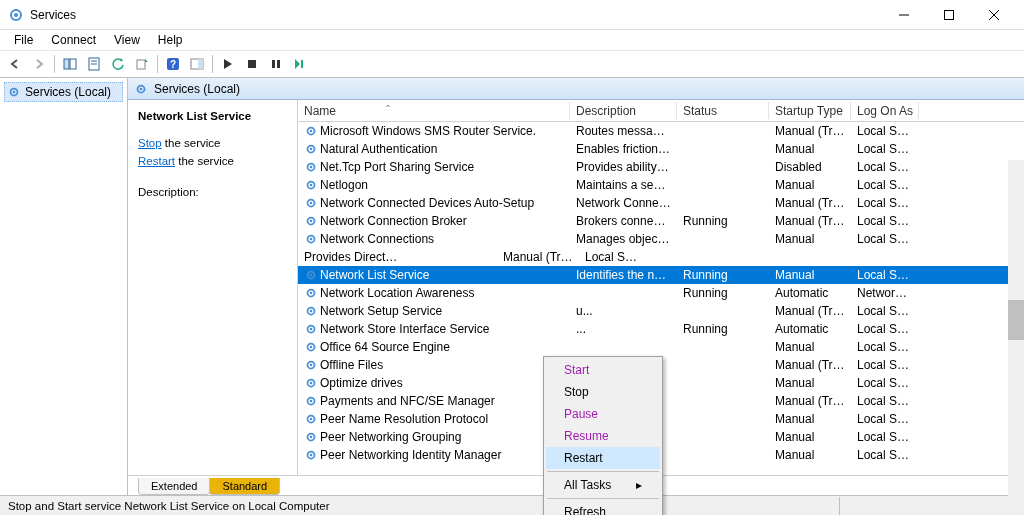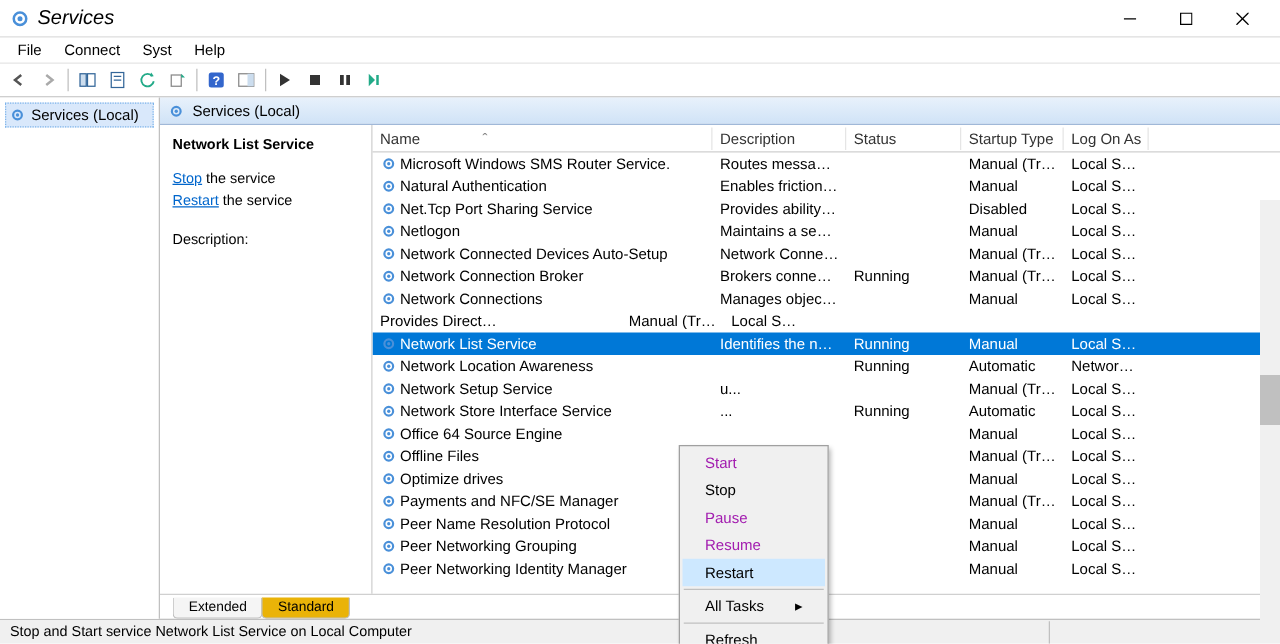--- a/index.html
+++ b/index.html
@@ -1,19 +1,19 @@
 <!DOCTYPE html>
 <html><head>
 <meta charset="utf-8">
 <style>
 * { box-sizing: border-box; margin: 0; padding: 0; }
 body { font-family: "Segoe UI", Tahoma, sans-serif; font-size: 12px; color: #000; background: #fff; width: 1024px; height: 515px; overflow: hidden; display: flex; flex-direction: column; }
 .titlebar { height: 30px; display: flex; align-items: center; padding: 0 8px; border-bottom: 1px solid #ddd; }
 .titlebar .app-icon { width: 16px; height: 16px; margin-right: 6px; display: inline-flex; align-items: center; justify-content: center; }
-.titlebar .title { flex: 1; font-size: 16px; font-style: italic; }
+.titlebar .title { flex: 1; font-size: 12px; }
 .titlebar .winbtn { width: 45px; height: 28px; display: flex; align-items: center; justify-content: center; cursor: pointer; }
 .menubar { height: 20px; display: flex; align-items: center; padding: 0 6px; gap: 2px; }
 .menubar .menuitem { padding: 2px 8px; cursor: pointer; }
 .toolbar { height: 28px; display: flex; align-items: center; padding: 2px 4px; border-top: 1px solid #e5e5e5; border-bottom: 1px solid #c0c0c0; gap: 2px; }
 .toolbar .tbtn { width: 22px; height: 22px; display: flex; align-items: center; justify-content: center; border: 1px solid transparent; cursor: pointer; }
 .toolbar .sep { width: 1px; height: 18px; background: #c0c0c0; margin: 0 2px; }
 .content { flex: 1; display: flex; position: relative; min-height: 0; }
 .nav { width: 128px; border-right: 1px solid #c0c0c0; padding: 4px; background: #fff; }
 .nav .navitem { display: flex; align-items: center; gap: 4px; padding: 2px; background: #d9e8fb; border: 1px dotted #7eb4ea; cursor: pointer; }
 .main { flex: 1; display: flex; flex-direction: column; min-width: 0; }
@@ -81,21 +81,21 @@
       <svg width="10" height="10">
         <line x1="0" y1="0" x2="10" y2="10" stroke="#000"></line>
         <line x1="10" y1="0" x2="0" y2="10" stroke="#000"></line>
       </svg>
     </div>
 </div>
 
 <div class="menubar">
   <div class="menuitem">File</div>
   <div class="menuitem">Connect</div>
-  <div class="menuitem">Syst</div>
+  <div class="menuitem">View</div>
   <div class="menuitem">Help</div>
 </div>
 
 <div class="toolbar">
   <div class="tbtn">
       <svg width="14" height="14">
         <path d="M9 3 L4 7 L9 11" fill="none" stroke="#555" stroke-width="2"></path>
       </svg>
     </div>
   <div class="tbtn">

